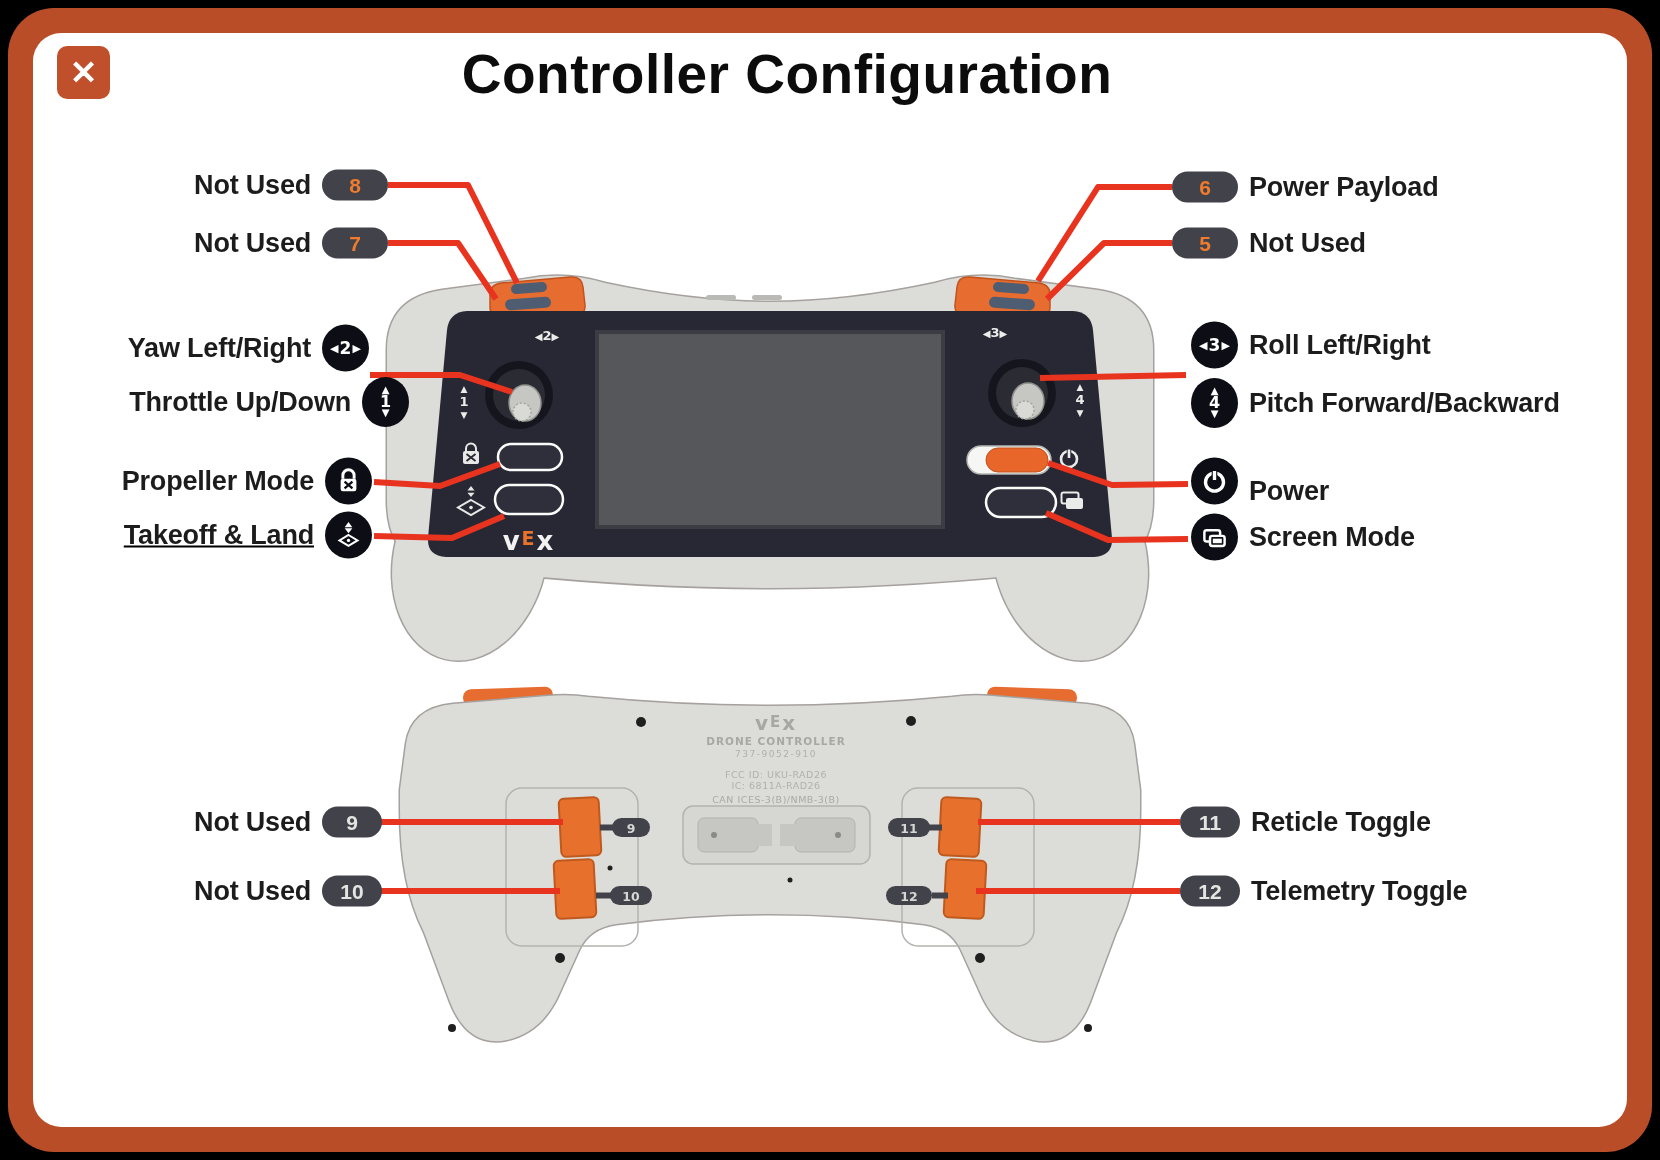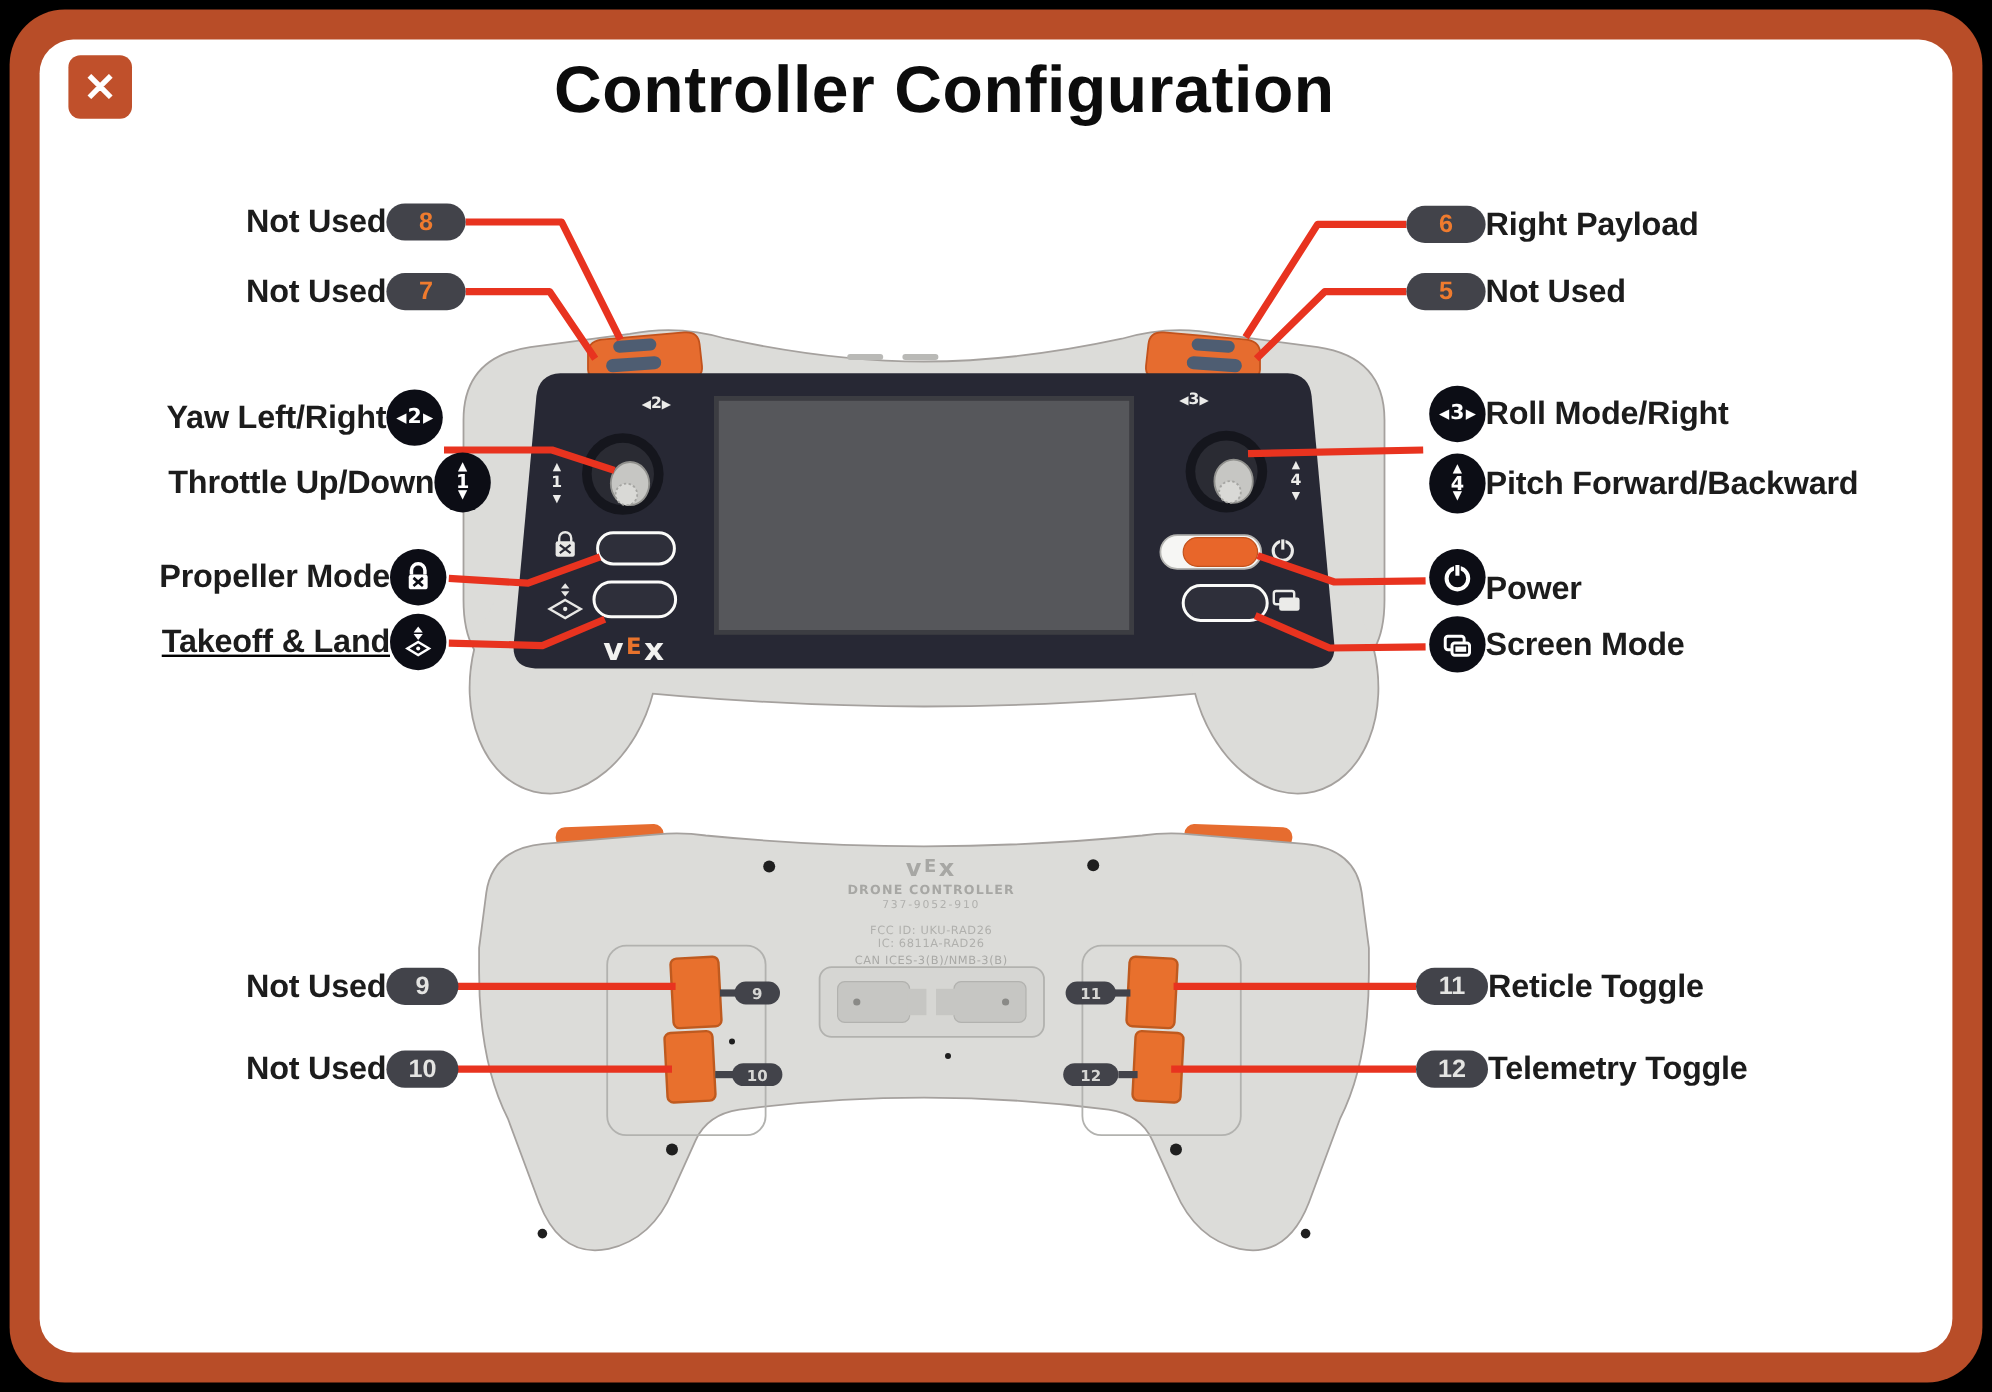--- a/index.html
+++ b/index.html
@@ -7,21 +7,21 @@
          font-family:"Liberation Sans",sans-serif;}
   .frame{position:absolute;inset:8px;background:var(--frame_orange,#b84d28);border-radius:46px;}
   .panel{position:absolute;inset:33px;background:#ffffff;border-radius:28px;}
   .close-btn{position:absolute;left:57px;top:46px;width:53px;height:53px;border-radius:10px;
          background:var(--close_button_bg,#c0502b);display:flex;align-items:center;justify-content:center;
          color:#fff;font-size:33px;font-weight:bold;cursor:pointer;line-height:1;}
   .page-title{position:absolute;left:787px;top:42px;transform:translateX(-50%);
          font-size:55px;font-weight:bold;color:#0c0c0c;letter-spacing:0.5px;white-space:nowrap;}
   .diagram{position:absolute;left:0;top:0;width:1660px;height:1160px;}
   
-  .row{position:absolute;display:flex;align-items:center;transform:translateY(-50%);}
+  .row{position:absolute;display:flex;align-items:center;gap:11px;transform:translateY(-50%);}
   .ltext{font-weight:bold;font-size:27px;line-height:1;color:#1c1c1c;letter-spacing:-0.2px;white-space:nowrap;}
   .pill{min-width:66px;height:31px;border-radius:16px;background:var(--badge_pill_bg,#42434a);
         display:flex;align-items:center;justify-content:center;box-sizing:border-box;padding:0 10px;
         font-weight:bold;font-size:21px;line-height:1;}
   .pill.front{color:var(--badge_pill_num_front,#ef7b2e);}
   .pill.back{color:var(--badge_pill_num_back,#e4e4e2);min-width:60px;}
   .circle{width:47px;height:47px;border-radius:50%;background:var(--badge_circle_bg,#0c0d15);
         display:flex;align-items:center;justify-content:center;color:#fff;box-sizing:border-box;}
   .circle.lr{gap:1px;font-family:"DejaVu Sans",sans-serif;}
   .circle.lr .arr{font-size:11px;line-height:1;}
@@ -260,33 +260,33 @@
         <path d="M12 0.5 L8.6 5 h6.8 Z" fill="#fff"></path>
         <path d="M12 10.5 L8.6 6 h6.8 Z" fill="#fff"></path>
         <path d="M12 12 L20 16.8 L12 21.6 L4 16.8 Z" fill="none" stroke="#fff" stroke-width="1.8"></path>
         <circle cx="12" cy="16.8" r="1.5" fill="#fff"></circle>
       </svg>
     </span>
   </div>
 
   <div class="row" style="top:187px;left:1172px;">
     <span class="pill front">6</span>
-    <span class="ltext">Right Payload</span>
+    <span class="ltext">Power Payload</span>
   </div>
   <div class="row" style="top:243px;left:1172px;">
     <span class="pill front">5</span>
     <span class="ltext">Not Used</span>
   </div>
   <div class="row" style="top:345px;left:1191px;">
     <span class="circle lr">
         <span class="arr">◀</span>
         <span class="num">3</span>
         <span class="arr">▶</span>
       </span>
-    <span class="ltext">Roll Mode/Right</span>
+    <span class="ltext">Roll Left/Right</span>
   </div>
   <div class="row" style="top:403px;left:1191px;">
     <span class="circle ud">
         <span class="arr">▲</span>
         <span class="num">4</span>
         <span class="arr">▼</span>
       </span>
     <span class="ltext">Pitch Forward/Backward</span>
   </div>
   <div class="row" style="top:481px;left:1191px;align-items:flex-end;">

